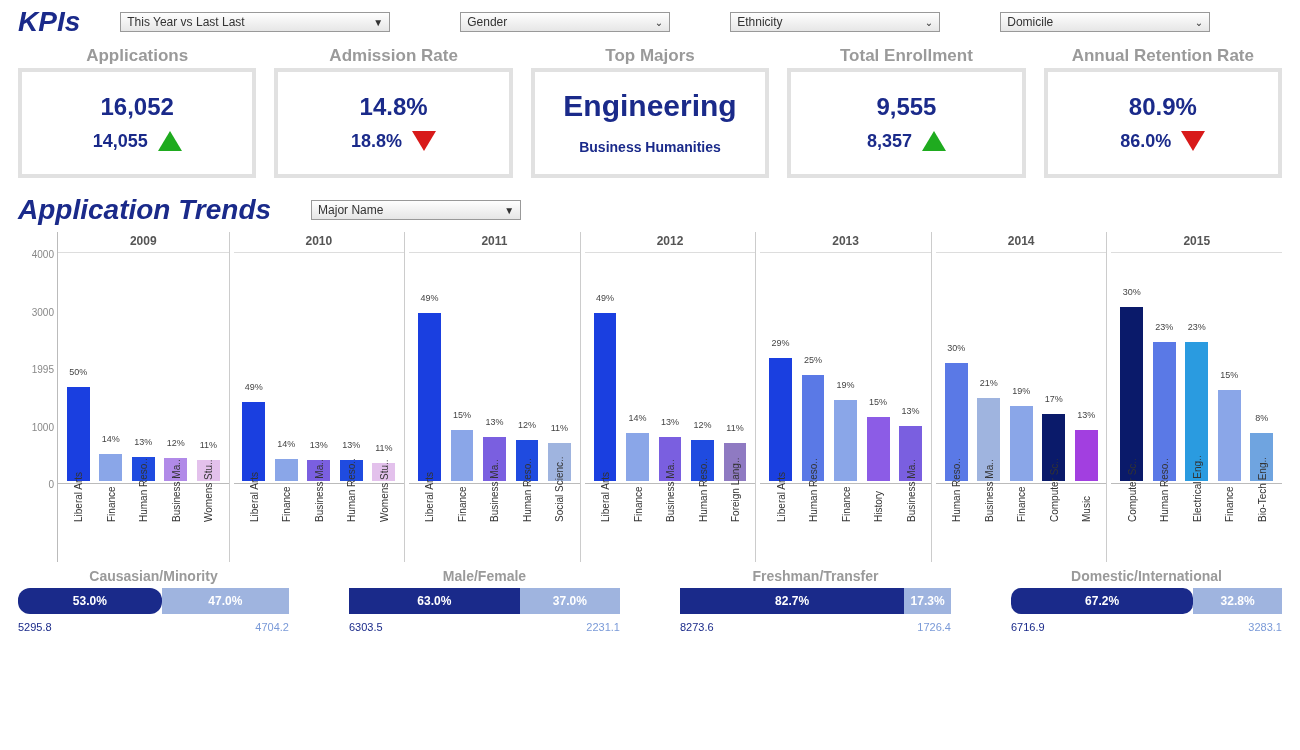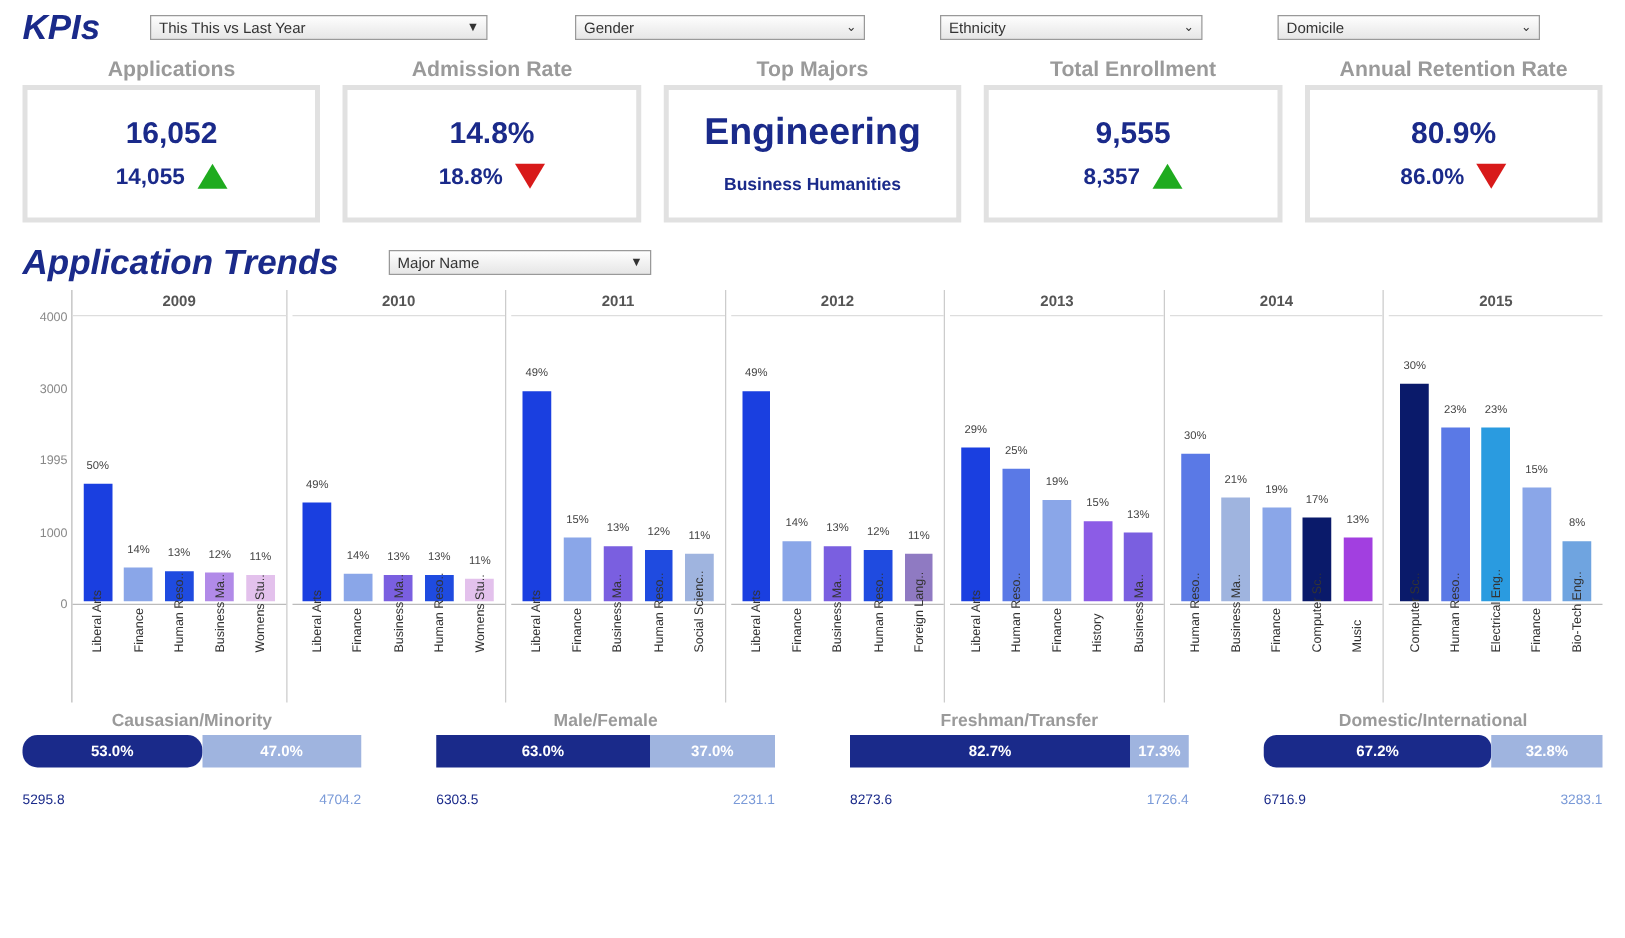--- a/index.html
+++ b/index.html
@@ -42,36 +42,36 @@
   .bar-col .bar { width: 80%; }
   .panel .labels { height:78px; display:flex; gap:4px; padding:4px 6px 0 6px;}
   .lab { flex:1; display:flex; justify-content:center;}
   .lab span { font-size:10px; color:#333; transform: rotate(-90deg) translateX(-34px); transform-origin: top left; white-space:nowrap; display:block; width:10px;}
   .ratios { display:flex; gap:60px; margin-top:6px; justify-content:space-between;}
   .ratio { flex:1; }
   .ratio h4 { text-align:center; color:#9a9a9a; font-size:14px; font-weight:bold; margin-bottom:4px;}
   .ratio .bar { display:flex; height:26px; font-size:12px; color:#fff; font-weight:bold;}
   .ratio .a { background:#1a2a8a; display:flex; align-items:center; justify-content:center;}
   .ratio .b { background:#9fb4df; display:flex; align-items:center; justify-content:center;}
-  .ratio .nums { display:flex; justify-content:space-between; font-size:11px; margin-top:20px;}
+  .ratio .nums { display:flex; justify-content:space-between; font-size:11px; margin-top:7px;}
   .ratio .nums .na { color:#1a2a8a; }
   .ratio .nums .nb { color:#7a9ad8; }
 </style>
 </head>
 <body>
 
 <div class="filters">
   <h1 class="section">KPIs</h1>
   <div style="width:40px"></div>
   <div class="dropdown" style="width:270px">
-    <span>This This vs Last Year</span>
+    <span>This Year vs Last Last</span>
     <span class="chev">▼</span>
   </div>
   <div style="width:70px"></div>
-  <div class="dropdown" style="width:232px">
+  <div class="dropdown" style="width:210px">
     <span>Gender</span>
     <span class="chev">⌄</span>
   </div>
   <div style="width:60px"></div>
   <div class="dropdown" style="width:210px">
     <span>Ethnicity</span>
     <span class="chev">⌄</span>
   </div>
   <div style="width:60px"></div>
   <div class="dropdown" style="width:210px">

